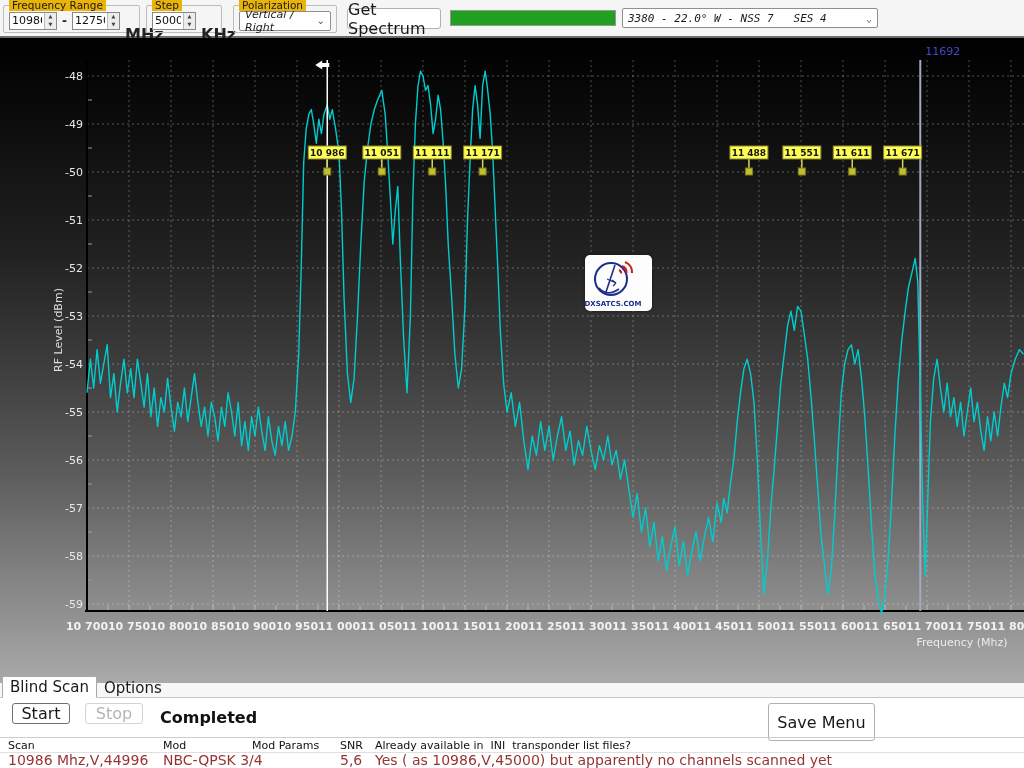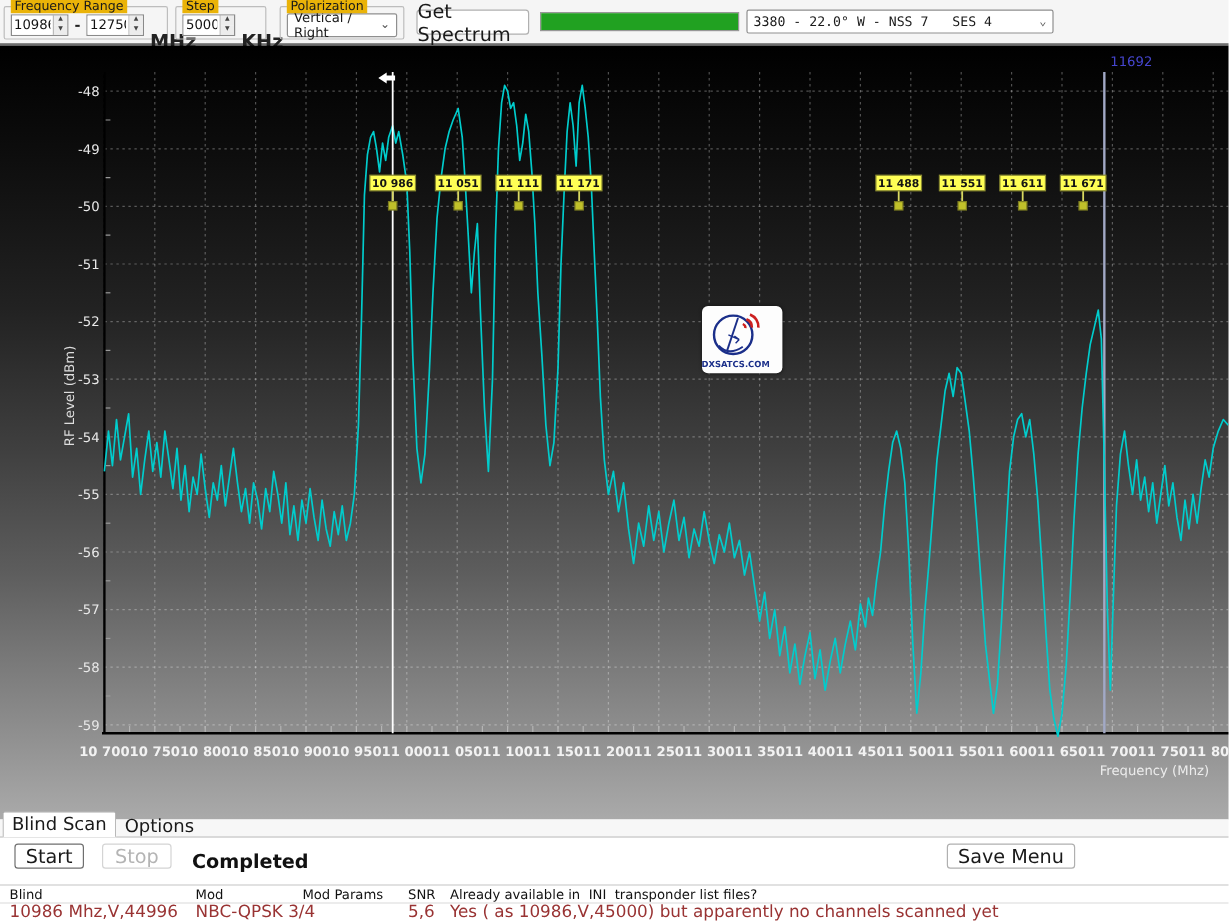--- a/index.html
+++ b/index.html
@@ -16,21 +16,21 @@
   .spin { display:flex; align-items:stretch; height:18px; border:1px solid #8a8a8a; background:#fff; }
   .spin input { width:34px; border:none; outline:none; font-size:11px; font-family:"DejaVu Sans",sans-serif;
                 padding:0 2px; color:#111; background:#fff; }
   .spin .arrows { width:12px; display:flex; flex-direction:column; border-left:1px solid #bbb; }
   .spin .arrows span { flex:1; font-size:5px; line-height:7px; text-align:center; color:#444;
                        background:#ececec; cursor:default; }
   .unit { font-size:16px; font-weight:700; color:#222;margin-top:28px; }
   .sep-dash { font-size:12px; font-weight:700; color:#222; }
   .combo { display:flex; align-items:center; justify-content:space-between; height:20px;
            border:1px solid #8f8f8f; border-radius:2px; background:#fff; font-size:11px;
-           color:#1a1a1a; padding:0 5px; }
+           color:#1a1a1a; padding:0 5px;font-style:italic; }
   .combo .chev { color:#555; font-size:10px; margin-left:6px; }
   .btn { position:absolute; display:flex; align-items:center; justify-content:center;
          background:#fff; border:1px solid #b0b0b0; border-radius:3px; font-size:16px; color:#1a1a1a; }
   .progress { position:absolute; left:450px; top:10px; width:166px; height:16px;
               border:1px solid #979797; background:#e9e9e9; }
   .progress .fill { height:100%; background:#21a121; }
   .sat-combo { position:absolute; left:622px; top:8px; width:256px;
                font-family:"DejaVu Sans Mono", monospace; white-space:pre; }
 
   
@@ -308,25 +308,25 @@
 
   <div class="bottom">
     <div class="tabbar">
       <div class="tab active">Blind Scan</div>
       <div class="tab">Options</div>
     </div>
 
     <div class="btn" style="left:12px;top:20px;width:58px;height:21px;border-color:#6f6f6f;">Start</div>
     <div class="btn disabled" style="left:85px;top:20px;width:58px;height:21px;">Stop</div>
     <div class="status">Completed</div>
-    <div class="btn" style="left:768px;top:20px;width:107px;height:21px;margin-left:21px;">Save Menu</div>
+    <div class="btn" style="left:768px;top:20px;width:107px;height:38px;">Save Menu</div>
 
     <div class="table">
       <div class="trow head">
-        <span class="c1">Blind</span>
+        <span class="c1">Scan</span>
         <span class="c2">Mod</span>
         <span class="c3">Mod Params</span>
         <span class="c4">SNR</span>
         <span class="c5">Already available in  INI  transponder list files?</span>
       </div>
       <div class="trow data">
         <span class="c1">10986 Mhz,V,44996</span>
         <span class="c2">NBC-QPSK 3/4</span>
         <span class="c3"></span>
         <span class="c4">5,6</span>

